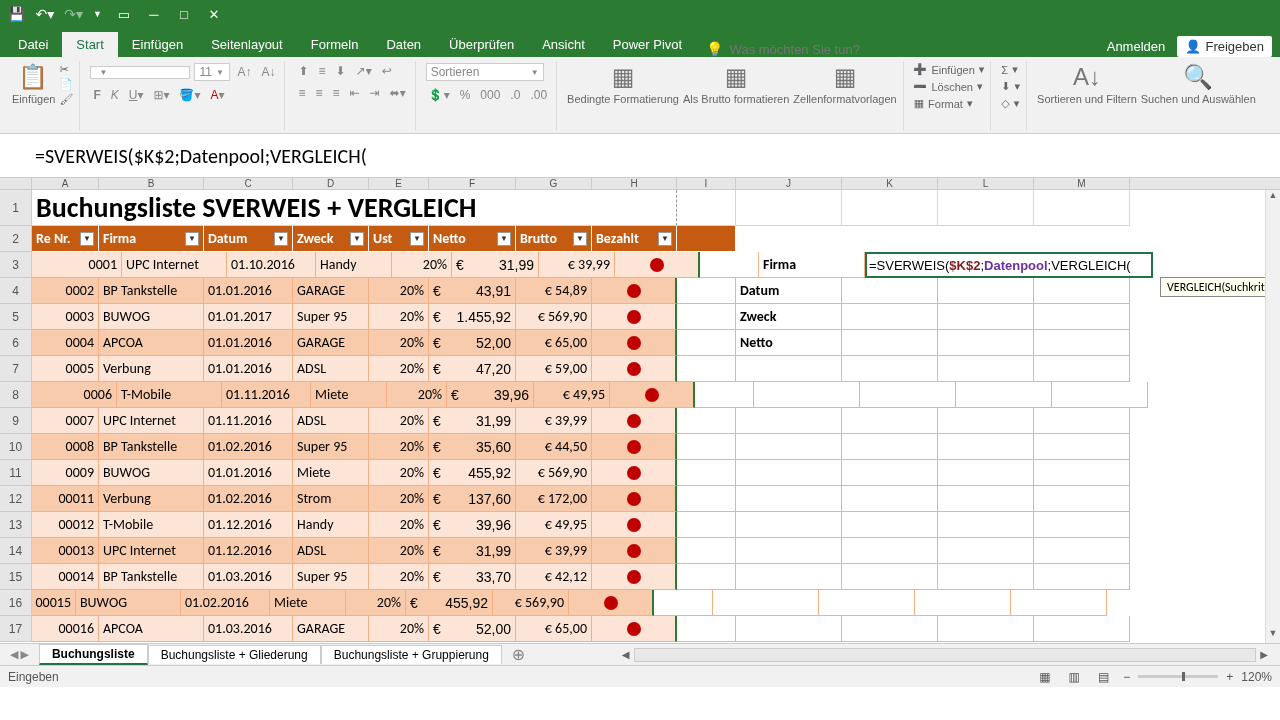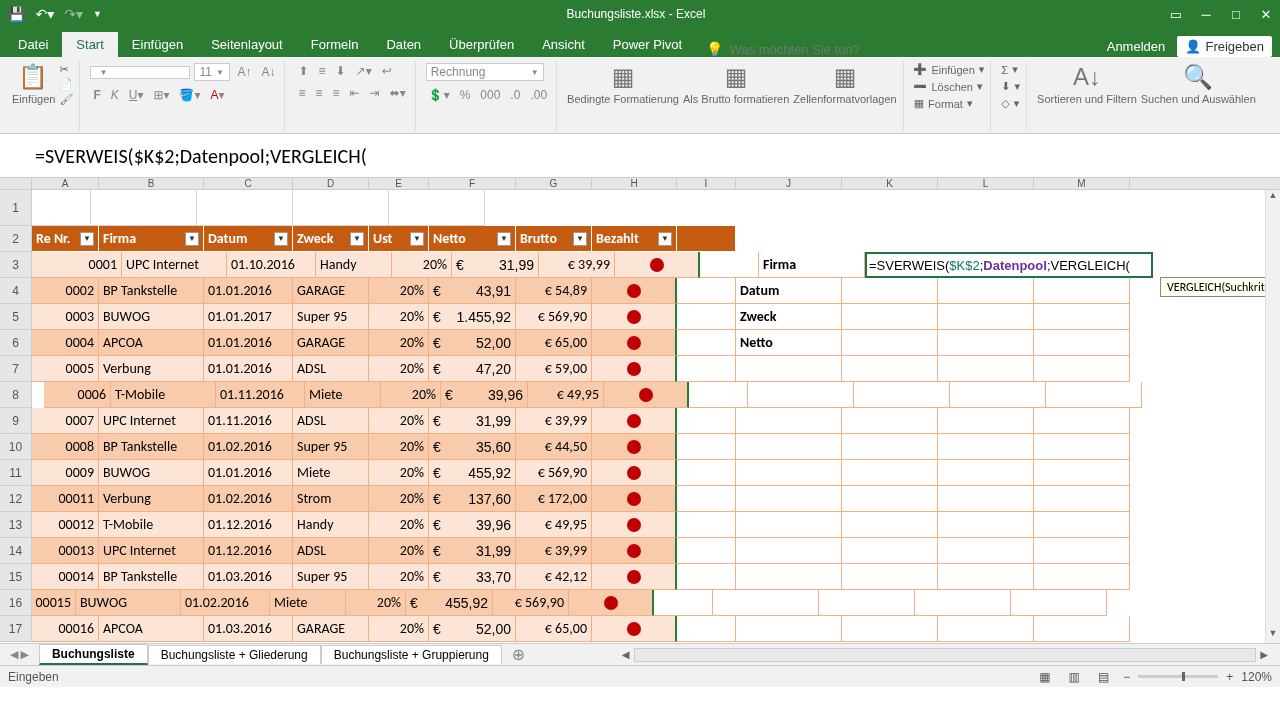--- a/index.html
+++ b/index.html
@@ -57,21 +57,21 @@
 .tblrow.alt .cell { background: #f8cbad; }
 .cell.r { justify-content: flex-end; }
 .cell.money { justify-content: space-between; }
 .dot { width: 14px; height: 14px; border-radius: 50%; background: #c00000; margin: 0 auto; }
 .bigtitle { font-size: 28px; font-weight: bold; font-family: Calibri, sans-serif; }
 .lookup-label { font-weight: bold; }
 .k2 { border: 2px dashed #2b7b33; }
 .k3cell { background: #fff; padding: 0; }
 .k3formula { font-size: 13px; padding: 2px; }
 .k3formula .b { color: #000; }
-.k3formula .dollar { color: #0f766e; font-weight: normal; }
+.k3formula .dollar { color: #7f1d1d; font-weight: bold; }
 .k3formula .dp { color: #6a329f; font-weight: bold; }
 .tooltip { position: absolute; background: #fffff0; border: 1px solid #888; padding: 2px 6px; font-size: 12px; font-family: Calibri, sans-serif; }
 
 
 .sheettabs { height: 22px; border-top: 1px solid #ccc; background: #f1f1f1; display: flex; align-items: center; }
 .sheettabs .nav { display: flex; gap: 2px; padding: 0 10px; color: #888; font-size: 11px; }
 .sheettabs .stab { padding: 2px 12px; border: 1px solid #ccc; background: #fff; font-size: 12px; border-bottom: none; }
 .sheettabs .stab.active { font-weight: bold; border-bottom: 2px solid #217346; }
 .sheettabs .add { padding: 0 10px; color: #888; font-size: 16px; }
 .sheettabs .hscroll { flex: 1; display: flex; align-items: center; padding: 0 8px; }
@@ -93,21 +93,20 @@
 </head>
 <body>
 
 <div class="titlebar">
   <div class="qat">
     <span>💾</span>
     <span>↶▾</span>
     <span style="opacity:.5">↷▾</span>
     <span style="font-size:9px">▼</span>
   </div>
-  <div class="title">Buchungsliste.xlsx - Excel</div>
   <div class="winctrl">
     <div>▭</div>
     <div>─</div>
     <div>□</div>
     <div>✕</div>
   </div>
 </div>
 
 <div class="ribbontabs">
   <div class="tab">Datei</div>
@@ -185,21 +184,21 @@
       <span class="smbtn">≡</span>
       <span class="smbtn">⇤</span>
       <span class="smbtn">⇥</span>
       <span class="smbtn">⬌▾</span>
     </div>
   </div>
     </div>
   <div class="rgroup">
       <div class="controls" style="flex-direction:column;gap:6px">
     <div class="dd" style="width:118px">
-      <span>Rechnung</span>
+      <span>Sortieren</span>
           <span class="arrow" style="margin-left:auto">▼</span>
     </div>
     <div class="hsmall">
       <span class="smbtn">💲▾</span>
       <span class="smbtn">%</span>
       <span class="smbtn">000</span>
       <span class="smbtn">.0</span>
       <span class="smbtn">.00</span>
     </div>
   </div>
@@ -273,20 +272,23 @@
       <div class="ch" style="width: 96px;">K</div>
       <div class="ch" style="width: 96px;">L</div>
       <div class="ch" style="width: 96px;">M</div>
     </div>
 </div>
 
 <div class="grid">
   <div id="gridbody">
       <div class="row" style="height: 36px;">
         <div class="rowh" style="height: 36px;">1</div>
+        <div class="cell " style="width: 645px; border-right: 1px dashed rgb(153, 153, 153);">
+          <span class="bigtitle">Buchungsliste SVERWEIS + VERGLEICH</span>
+        </div>
         <div class="cell " style="width: 59px;"></div>
         <div class="cell " style="width: 106px;"></div>
         <div class="cell " style="width: 96px;"></div>
         <div class="cell " style="width: 96px;"></div>
         <div class="cell " style="width: 96px;"></div>
       </div>
       <div class="row tblhdr">
         <div class="rowh">2</div>
         <div class="cell " style="width: 67px;">Re Nr.<span class="farrow">▼</span></div>
         <div class="cell " style="width: 105px;">Firma<span class="farrow">▼</span></div>
@@ -401,21 +403,21 @@
           <span class="dot"></span>
         </div>
         <div class="cell" style="width: 59px; background: rgb(255, 255, 255);"></div>
         <div class="cell" style="width: 106px; background: rgb(255, 255, 255);"></div>
         <div class="cell" style="width: 96px; background: rgb(255, 255, 255);"></div>
         <div class="cell" style="width: 96px; background: rgb(255, 255, 255);"></div>
         <div class="cell" style="width: 96px; background: rgb(255, 255, 255);"></div>
       </div>
       <div class="row tblrow alt">
         <div class="rowh">8</div>
-        <div class="cell r" style="width: 67px; margin-left: 12px;">0006</div>
+        <div class="cell r" style="width: 85px;">0006</div>
         <div class="cell " style="width: 105px;">T-Mobile</div>
         <div class="cell " style="width: 89px;">01.11.2016</div>
         <div class="cell " style="width: 76px;">Miete</div>
         <div class="cell r" style="width: 60px;">20%</div>
         <div class="cell money" style="width: 87px;">
           <span>€</span>
           <span>39,96</span>
         </div>
         <div class="cell r" style="width: 76px;">€ 49,95</div>
         <div class="cell " style="width: 85px; border-right: 2px solid rgb(43, 123, 51);">

